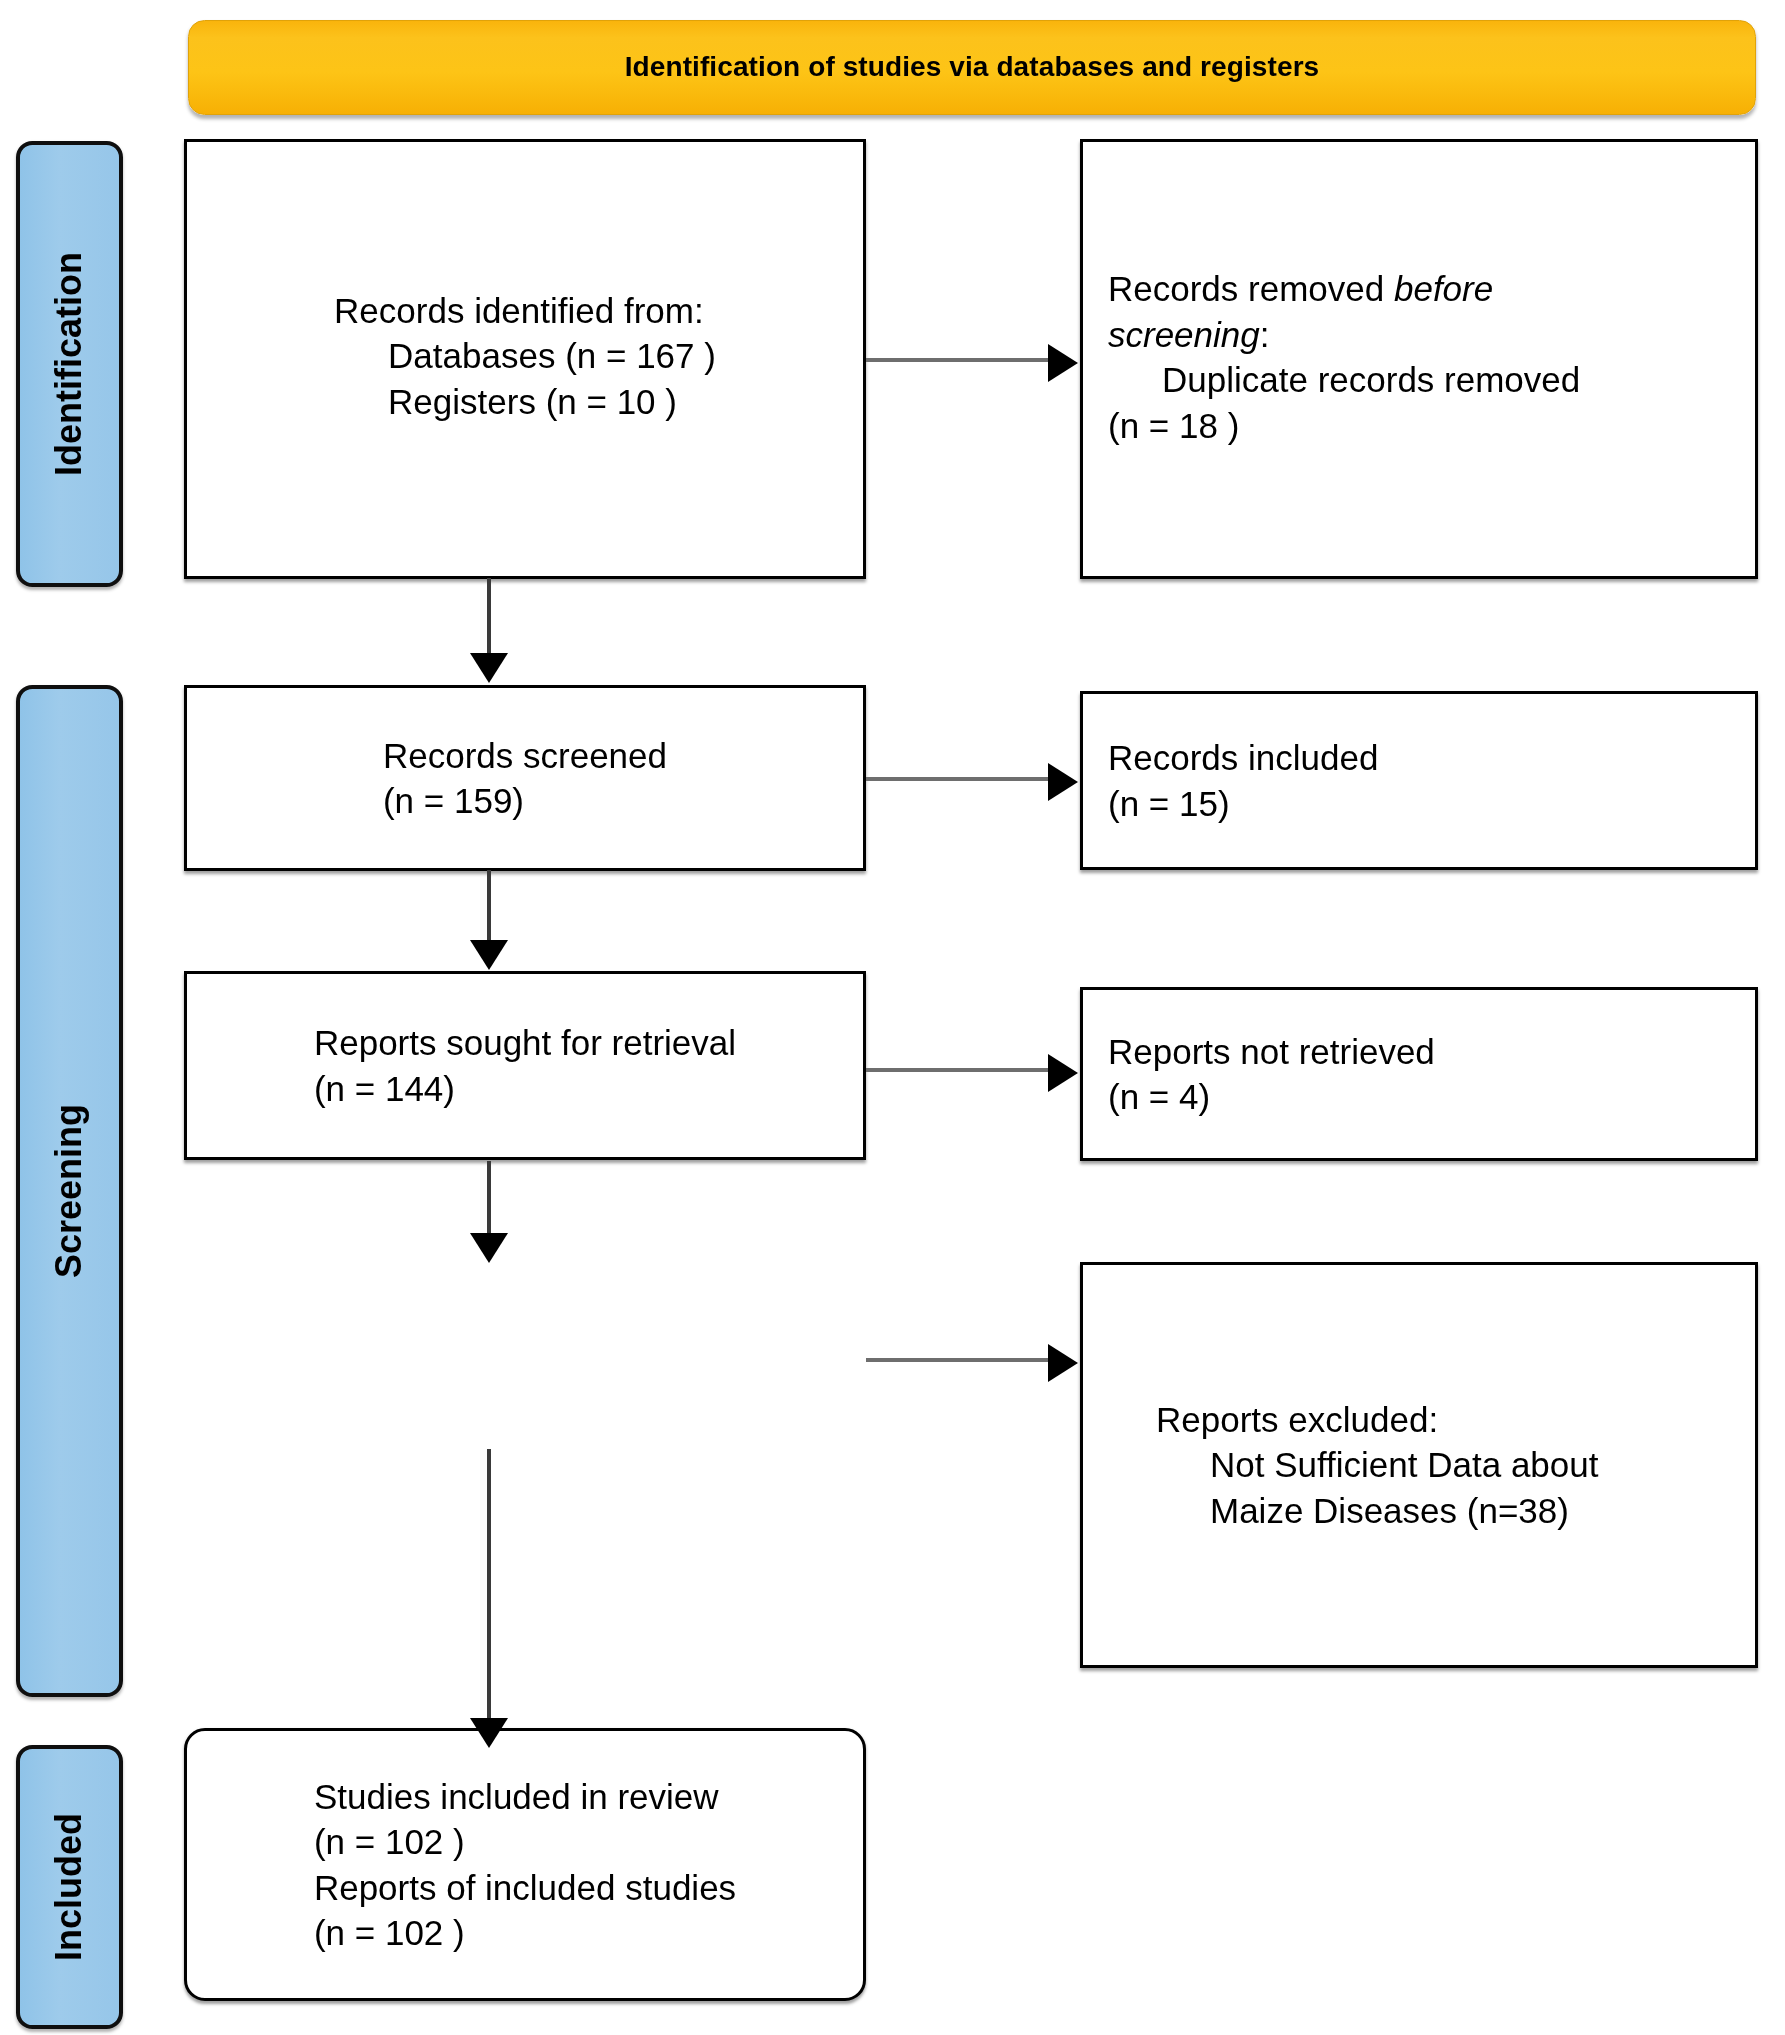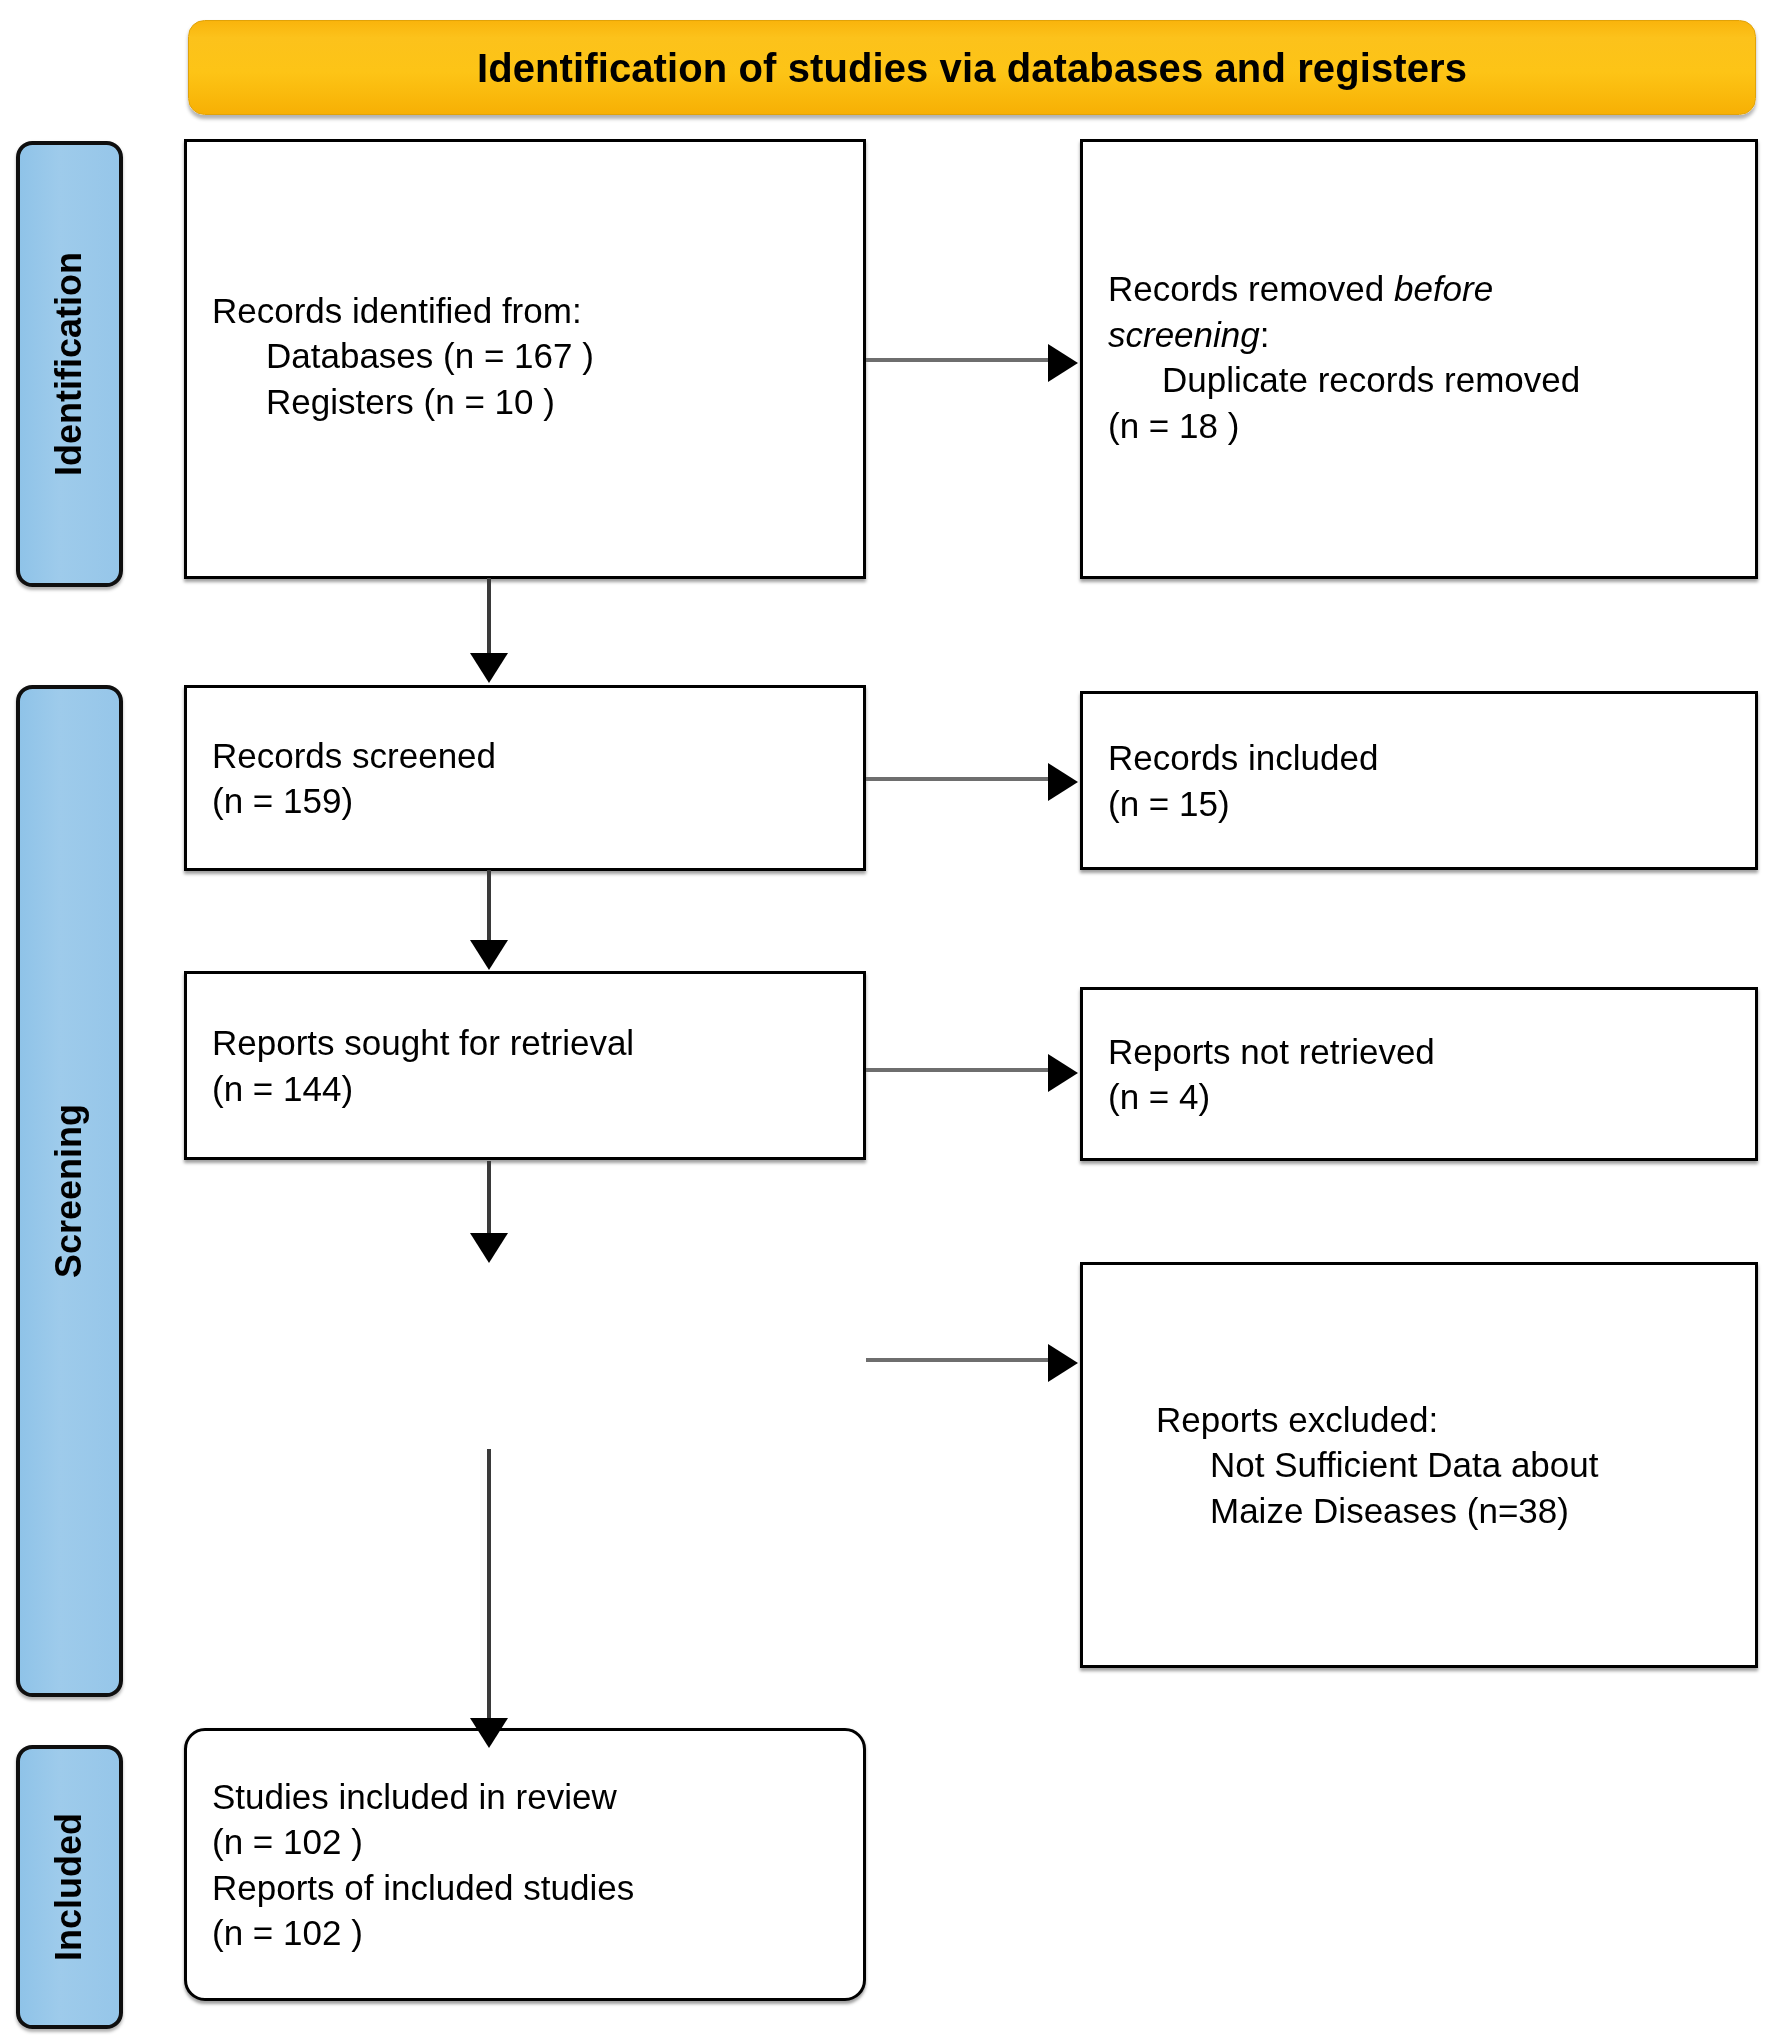--- a/index.html
+++ b/index.html
@@ -10,21 +10,21 @@
 
   
   .banner{
     position:absolute;left:188px;top:20px;width:1566px;height:93px;
     background:linear-gradient(180deg,#f9b40c 0%,#fcc21b 18%,#fdc416 55%,#f7b004 100%);
     border:1.9px solid #e0a209;border-radius:16.3px;
     box-shadow:0 3.1px 3.8px rgba(0,0,0,.30);
     display:flex;align-items:center;justify-content:center;
   }
   .banner-text{
-    font-size:40px;font-weight:bold;color:#000;letter-spacing:0.1px;
+    font-size:28px;font-weight:bold;color:#000;letter-spacing:0.1px;
     text-align:left;line-height:1.1;
   }
 
   
   .stage-tab{
     position:absolute;left:15.6px;width:99px;
     background:linear-gradient(90deg,#8fc3e8 0%,#9ecbeb 40%,#96c6e9 100%);
     border:4.4px solid #0f0f0f;border-radius:16.3px;
     box-shadow:0 2.5px 3.1px rgba(0,0,0,.30);
     display:flex;align-items:center;justify-content:center;
@@ -47,21 +47,21 @@
   }
   .fbox .lines{padding:0 25px;}
   .fbox p{
     margin:0;font-size:35px;line-height:1.30;color:#000;
     white-space:pre;
   }
   .fbox p.indent{padding-left:54px;}
   .fbox em{font-style:italic;margin-top:12px;}
 
   
-  .col-left{left:184px;width:682px;}
+  .col-left{left:184px;width:682px;align-items:center;}
   .col-right{left:1080px;width:678px;}
 
   #box-identified   {top:139px;height:440px;}
   #box-removed      {top:139px;height:440px;}
   #box-screened     {top:685px;height:186px;}
   #box-excluded     {top:691px;height:179px;}
   #box-sought       {top:971px;height:189px;}
   #box-notretrieved {top:987px;height:174px;}
   #box-assessed     {top:1262px;height:188px;}
   #box-repexcluded  {top:1262px;height:406px;padding-left:48px;}

